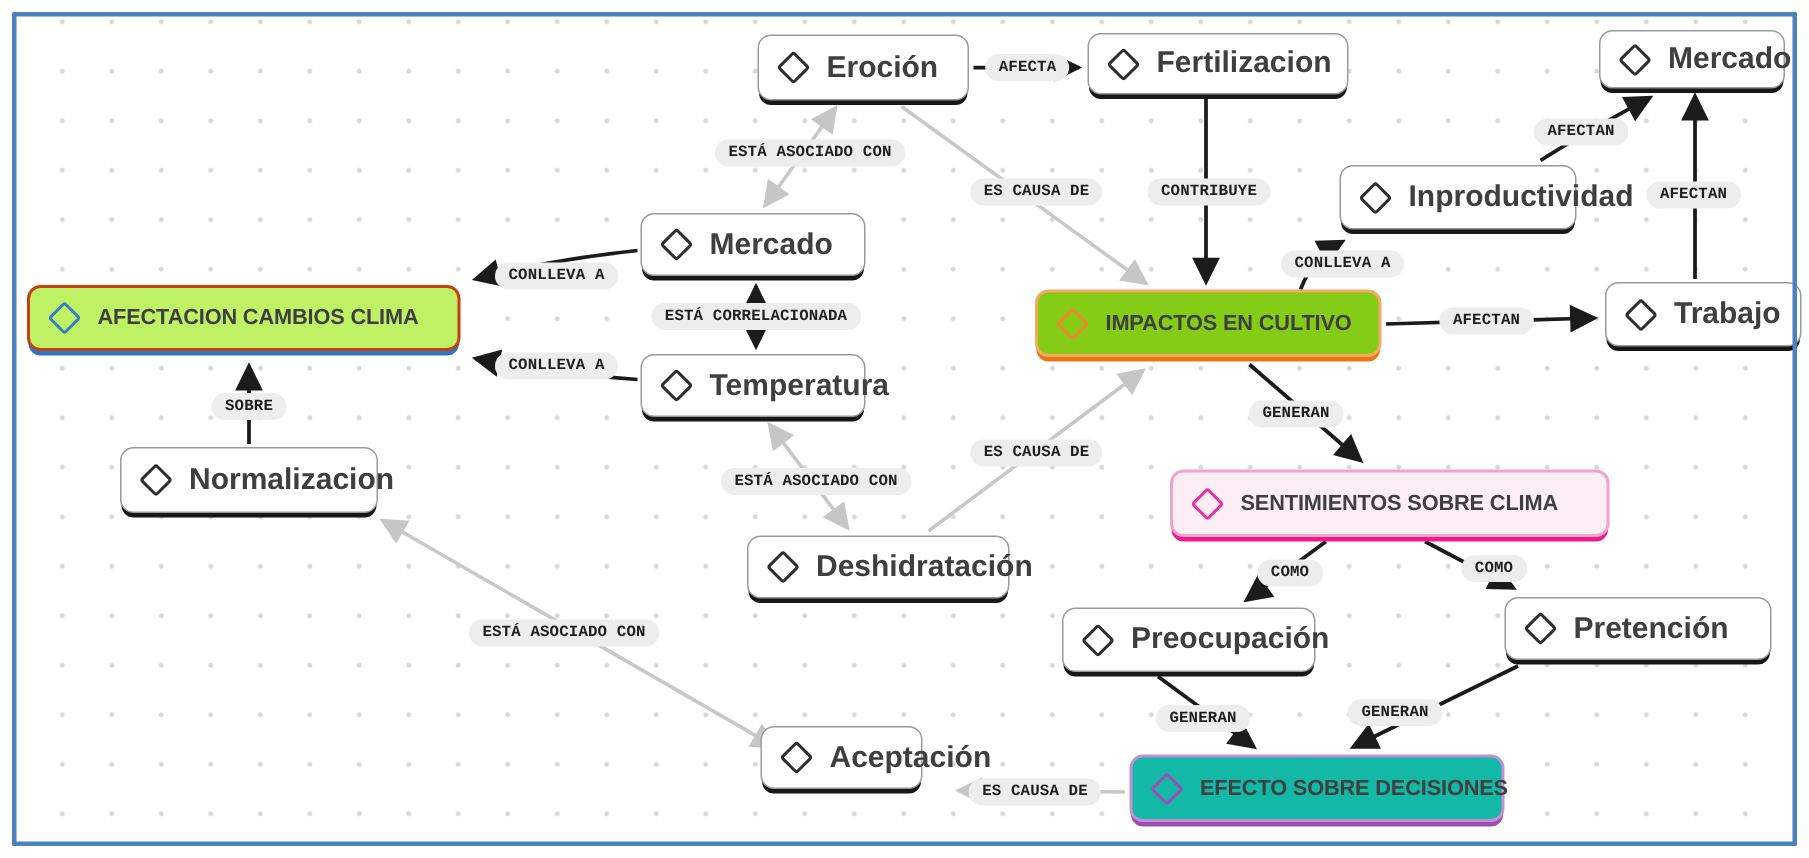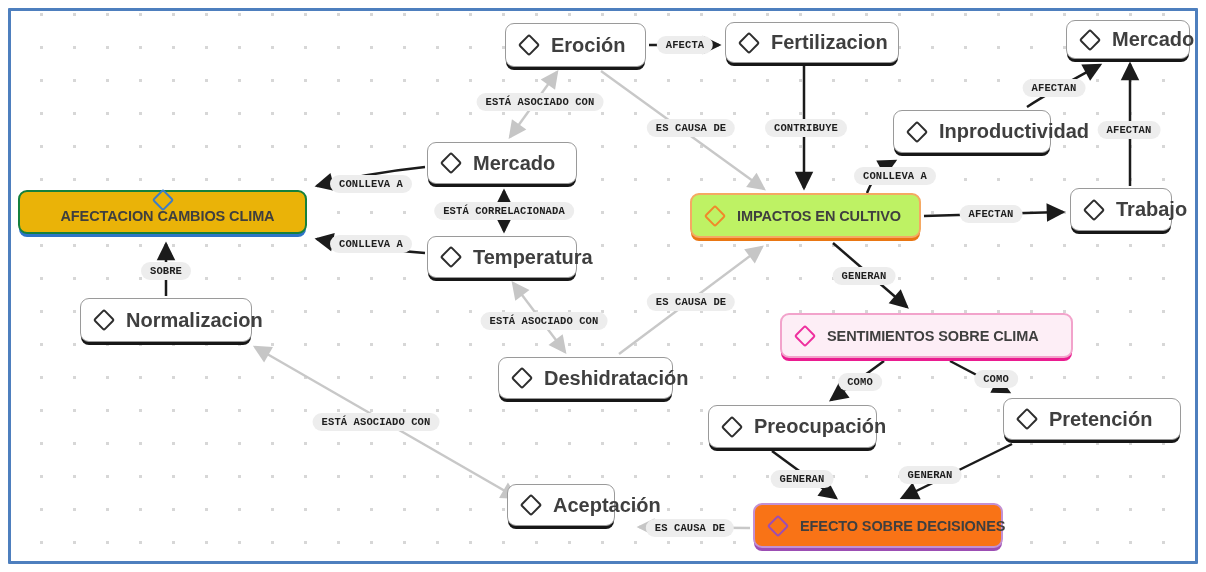--- a/index.html
+++ b/index.html
@@ -14,27 +14,27 @@
   .pill{position:absolute;transform:translate(-50%,-50%);background:#ededed;border-radius:10px;
     padding:3px 9px;font-size:10.5px;font-weight:700;color:#1e1e1e;white-space:nowrap;z-index:2;
     letter-spacing:0.1px;font-family:Liberation Mono, monospace;}
   .node{position:absolute;display:flex;align-items:center;background:#ffffff;
     border:1.6px solid #9a9a9a;border-radius:9px;box-shadow:0 4px 0 -1px #171717;
     box-sizing:border-box;padding-left:10px;z-index:3;cursor:default;}
   .diamond{width:12px;height:12px;border:2.2px solid #2e2e2e;transform:rotate(45deg);
     border-radius:2.5px;margin:0 14px 0 5px;flex:none;background:transparent;}
   .nlabel{font-weight:700;color:#3f3f3f;font-size:20px;white-space:nowrap;}
   .hl .nlabel{font-size:14.5px;letter-spacing:-0.1px;}
-  .hl-blue{border:2px solid #15803d;background:#eab308;box-shadow:0 4px 0 -1px #2e74c8;flex-direction:column;}
+  .hl-blue{border:2px solid #c2410c;background:#bef264;box-shadow:0 4px 0 -1px #2e74c8;}
   .hl-blue .diamond{border-color:#3c7dc8;}
-  .hl-orange{border:2px solid #f5a963;background:#bef264;box-shadow:0 4px 0 -1px #e97613;}
+  .hl-orange{border:2px solid #f5a963;background:#84cc16;box-shadow:0 4px 0 -1px #e97613;}
   .hl-orange .diamond{border-color:#f0882a;}
   .hl-pink{border:2px solid #f2a3cb;background:#fdeef6;box-shadow:0 4px 0 -1px #ea1c90;align-items:center;}
   .hl-pink .diamond{border-color:#ee2f9e;}
-  .hl-purple{border:2px solid #c391d3;background:#f97316;box-shadow:0 4px 0 -1px #9c4eb4;align-items:center;}
+  .hl-purple{border:2px solid #c391d3;background:#14b8a6;box-shadow:0 4px 0 -1px #9c4eb4;align-items:center;}
   .hl-purple .diamond{border-color:#9c4eb4;}
 </style>
 </head>
 <body>
 
 <div class="stage">
   <div class="dotbg"></div>
 
   <svg class="edges" width="1206" height="572">
     <defs>
@@ -121,21 +121,21 @@
     <span class="nlabel">AFECTACION CAMBIOS CLIMA</span>
   </div>
   <div class="node" style="left:427px;top:236px;width:150px;height:42px">
     <span class="diamond"></span>
     <span class="nlabel">Temperatura</span>
   </div>
   <div class="node hl hl-orange" style="left:690px;top:193px;width:231px;height:45px">
     <span class="diamond"></span>
     <span class="nlabel">IMPACTOS EN CULTIVO</span>
   </div>
-  <div class="node" style="left:1070px;top:188px;width:102px;height:43px">
+  <div class="node" style="left:1070px;top:188px;width:131px;height:43px">
     <span class="diamond"></span>
     <span class="nlabel">Trabajo</span>
   </div>
   <div class="node" style="left:498px;top:357px;width:175px;height:42px">
     <span class="diamond"></span>
     <span class="nlabel">Deshidratación</span>
   </div>
   <div class="node" style="left:80px;top:298px;width:172px;height:44px">
     <span class="diamond"></span>
     <span class="nlabel">Normalizacion</span>

